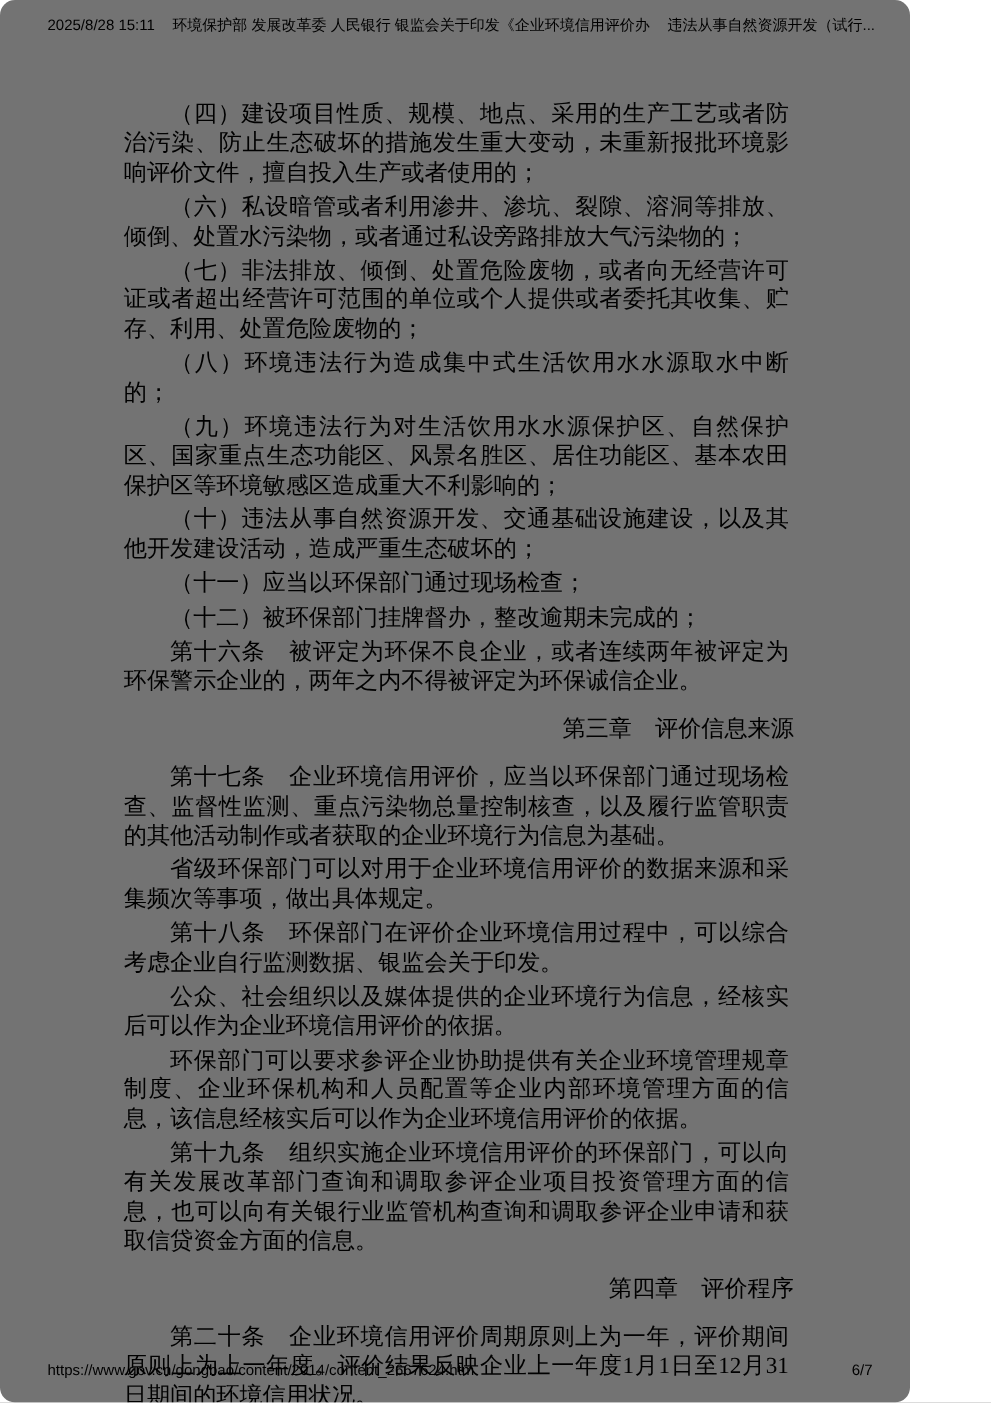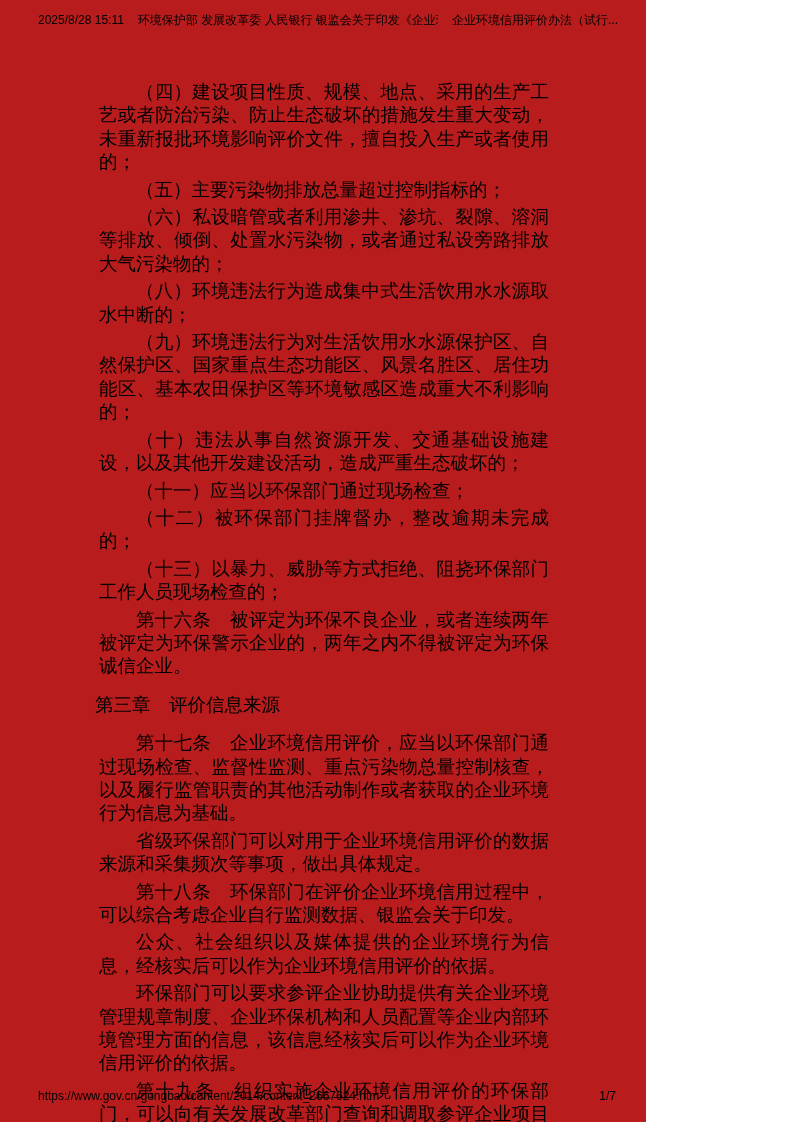--- a/index.html
+++ b/index.html
@@ -2,26 +2,27 @@
 <html><head>
 <meta charset="utf-8">
 <style>
   html, body {
     margin: 0;
     padding: 0;
     background: #ffffff;
   }
   .page {
     position: relative;
-    width: 646px;
+    width: 728px;
     height: 1122px;
-    background: #b91c1c;
+    background: #737373;
     color: #000000;
     font-family: "Liberation Serif", "DejaVu Serif", serif;
     overflow: hidden;
+    border-radius: 12px;
   }
   .print-header {
     position: absolute;
     top: 13px;
     left: 38px;
     right: 28px;
     display: flex;
     justify-content: space-between;
     align-items: flex-start;
     font-family: "Liberation Sans", "DejaVu Sans", sans-serif;
@@ -52,21 +53,21 @@
     line-height: 23.4px;
     text-align: justify;
     letter-spacing: 0;
   }
   .para {
     margin: 4px;
     text-indent: 2em;
   }
   .chapter-heading {
     margin: 15px 0;
-    text-align: left;
+    text-align: right;
     text-indent: 0;
     font-size: 18.5px;
     font-weight: normal;
     line-height: 23.4px;
   }
   .print-footer {
     position: absolute;
     left: 38px;
     right: 30px;
     bottom: 19px;
@@ -82,43 +83,42 @@
   }
 </style>
 </head>
 <body>
 
 <div class="page">
 
   <div class="print-header">
     <span class="hdr-left">2025/8/28 15:11</span>
     <span class="hdr-center">环境保护部 发展改革委 人民银行 银监会关于印发《企业环境信用评价办法（试行）》的通知</span>
-    <span class="hdr-right">企业环境信用评价办法（试行...</span>
+    <span class="hdr-right">违法从事自然资源开发（试行...</span>
   </div>
 
   <div class="doc-body">
       <p class="para">（四）建设项目性质、规模、地点、采用的生产工艺或者防治污染、防止生态破坏的措施发生重大变动，未重新报批环境影响评价文件，擅自投入生产或者使用的；</p>
-      <p class="para">（五）主要污染物排放总量超过控制指标的；</p>
       <p class="para">（六）私设暗管或者利用渗井、渗坑、裂隙、溶洞等排放、倾倒、处置水污染物，或者通过私设旁路排放大气污染物的；</p>
+      <p class="para">（七）非法排放、倾倒、处置危险废物，或者向无经营许可证或者超出经营许可范围的单位或个人提供或者委托其收集、贮存、利用、处置危险废物的；</p>
       <p class="para">（八）环境违法行为造成集中式生活饮用水水源取水中断的；</p>
       <p class="para">（九）环境违法行为对生活饮用水水源保护区、自然保护区、国家重点生态功能区、风景名胜区、居住功能区、基本农田保护区等环境敏感区造成重大不利影响的；</p>
       <p class="para">（十）违法从事自然资源开发、交通基础设施建设，以及其他开发建设活动，造成严重生态破坏的；</p>
       <p class="para">（十一）应当以环保部门通过现场检查；</p>
       <p class="para">（十二）被环保部门挂牌督办，整改逾期未完成的；</p>
-      <p class="para">（十三）以暴力、威胁等方式拒绝、阻挠环保部门工作人员现场检查的；</p>
       <p class="para">第十六条　被评定为环保不良企业，或者连续两年被评定为环保警示企业的，两年之内不得被评定为环保诚信企业。</p>
       <h2 class="chapter-heading">第三章　评价信息来源</h2>
       <p class="para">第十七条　企业环境信用评价，应当以环保部门通过现场检查、监督性监测、重点污染物总量控制核查，以及履行监管职责的其他活动制作或者获取的企业环境行为信息为基础。</p>
       <p class="para">省级环保部门可以对用于企业环境信用评价的数据来源和采集频次等事项，做出具体规定。</p>
       <p class="para">第十八条　环保部门在评价企业环境信用过程中，可以综合考虑企业自行监测数据、银监会关于印发。</p>
       <p class="para">公众、社会组织以及媒体提供的企业环境行为信息，经核实后可以作为企业环境信用评价的依据。</p>
       <p class="para">环保部门可以要求参评企业协助提供有关企业环境管理规章制度、企业环保机构和人员配置等企业内部环境管理方面的信息，该信息经核实后可以作为企业环境信用评价的依据。</p>
       <p class="para">第十九条　组织实施企业环境信用评价的环保部门，可以向有关发展改革部门查询和调取参评企业项目投资管理方面的信息，也可以向有关银行业监管机构查询和调取参评企业申请和获取信贷资金方面的信息。</p>
       <h2 class="chapter-heading">第四章　评价程序</h2>
       <p class="para">第二十条　企业环境信用评价周期原则上为一年，评价期间原则上为上一年度。评价结果反映企业上一年度1月1日至12月31日期间的环境信用状况。</p>
     </div>
 
   <div class="print-footer">
     <span>https://www.gov.cn/gongbao/content/2014/content_2667624.htm</span>
-    <span>1/7</span>
+    <span>6/7</span>
   </div>
 
 </div>
 
 </body></html>

